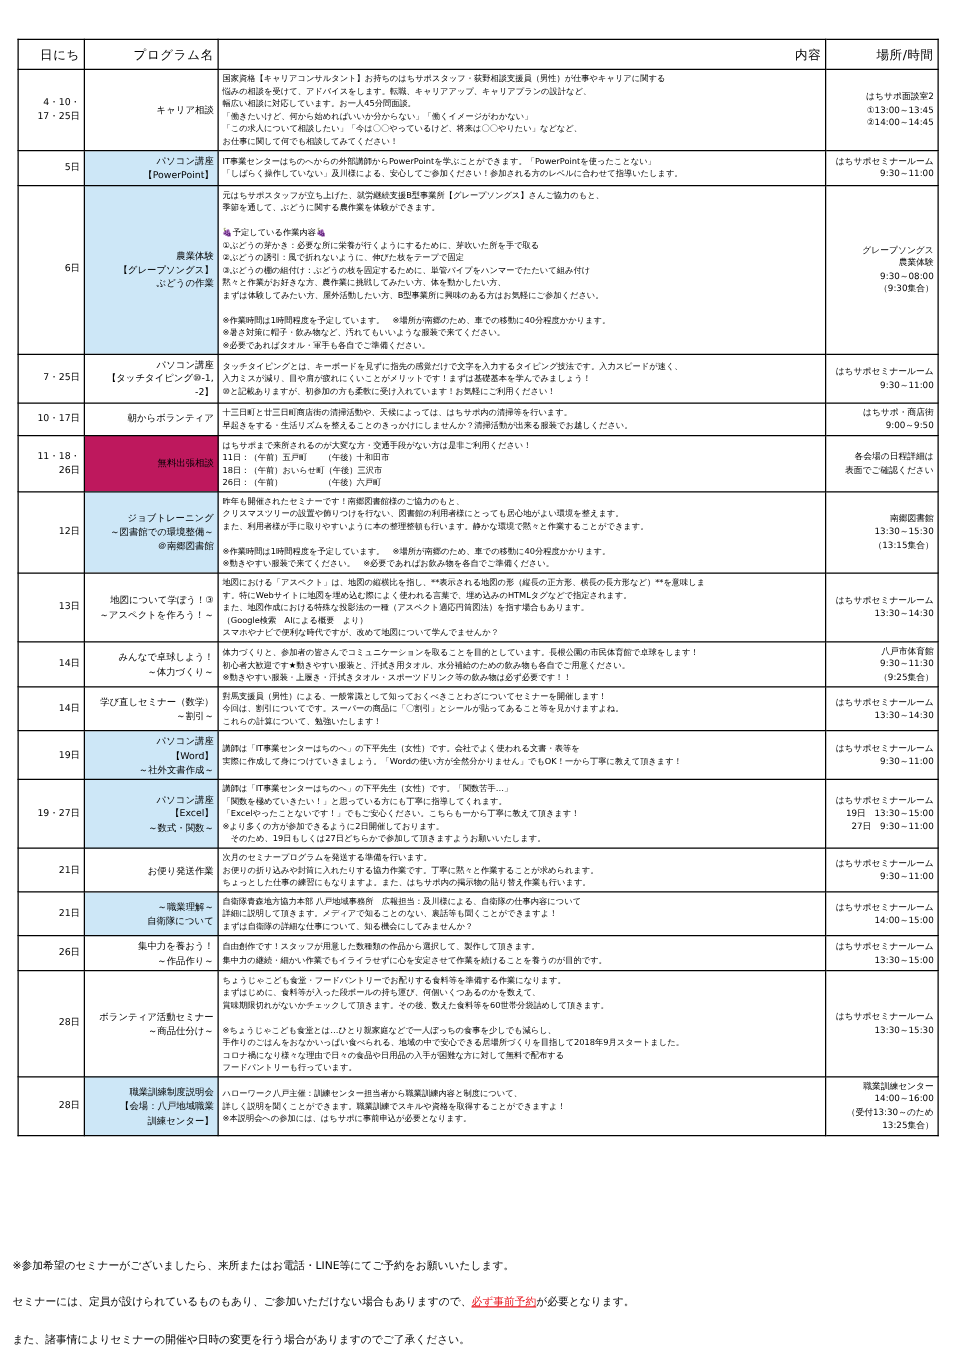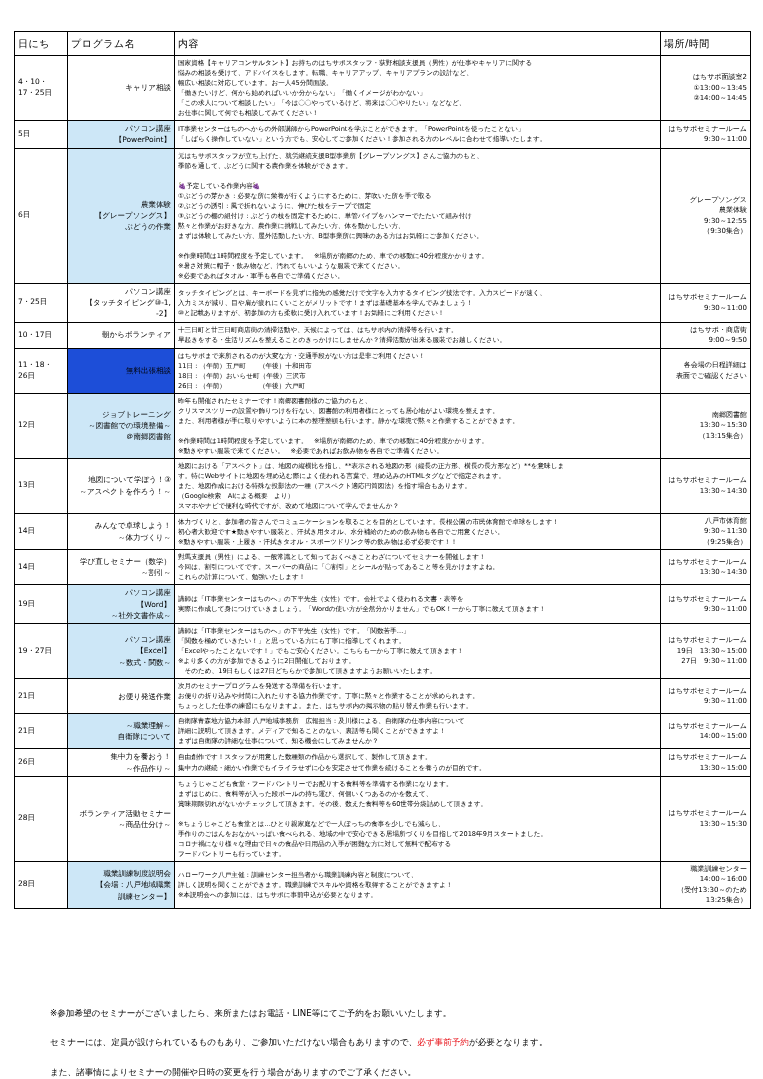--- a/index.html
+++ b/index.html
@@ -35,27 +35,27 @@
     vertical-align: middle;
     padding: 2px 3px;
     font-weight: normal;
   }
   col.c-date   { width: 53px; }
   col.c-prog   { width: 107px; }
   col.c-body   { width: 486px; }
   col.c-place  { width: 90px; }
 
   thead th {
-    text-align: left;
+    text-align: right;
     font-size: 10px;
     height: 19px;
     letter-spacing: 0.5px;
   }
   td.date {
-    text-align: left;
+    text-align: right;
     font-size: 7.5px;
     line-height: 1.45;
     white-space: pre-line;
   }
   td.prog {
     text-align: right;
     font-size: 7.5px;
     line-height: 1.5;
     white-space: pre-line;
   }
@@ -70,34 +70,35 @@
     margin-top: 36px;
   }
   td.place {
     text-align: right;
     font-size: 7px;
     line-height: 1.5;
     white-space: pre-line;
     padding-left: 4px;
   }
   .hl-blue  { background: #cde7f7; }
-  .hl-green { background: #1d4ed8; }
+  .hl-green { background: #be185d; }
 
   .footer {
     position: absolute;
     left: 10px;
     top: 991px;
     width: 745px;
     font-size: 8.6px;
     line-height: 1.72;
     white-space: pre-line;
   }
-  .footer .ln { display: block; margin-left: 40px; }
+  .footer .ln { display: block; }
   .footer .red {
     color: #e8131a;
+    text-decoration: underline;
   }
 </style>
 </head>
 <body>
 
 <div id="page">
 
   <table class="schedule">
     <colgroup>
       <col class="c-date">
@@ -126,21 +127,21 @@
 お仕事に関して何でも相談してみてください！</td>
           <td class="place">はちサポ面談室2
 ①13:00～13:45
 ②14:00～14:45</td>
         </tr>
         <tr>
           <td class="date">5日</td>
           <td class="prog hl-blue">パソコン講座
 【PowerPoint】</td>
           <td class="body">IT事業センターはちのへからの外部講師からPowerPointを学ぶことができます。「PowerPointを使ったことない」
-「しばらく操作していない」という方でも、安心してご参加ください！参加される方のレベルに合わせて指導いたします。</td>
+「しばらく操作していない」及川様による、安心してご参加ください！参加される方のレベルに合わせて指導いたします。</td>
           <td class="place">はちサポセミナールーム
 9:30～11:00</td>
         </tr>
         <tr>
           <td class="date">6日</td>
           <td class="prog hl-blue">農業体験
 【グレープソングス】
 ぶどうの作業</td>
           <td class="body">元はちサポスタッフが立ち上げた、就労継続支援B型事業所【グレープソングス】さんご協力のもと、
 季節を通して、ぶどうに関する農作業を体験ができます。
@@ -150,21 +151,21 @@
 ②ぶどうの誘引：風で折れないように、伸びた枝をテープで固定
 ③ぶどうの棚の組付け：ぶどうの枝を固定するために、単管パイプをハンマーでたたいて組み付け
 黙々と作業がお好きな方、農作業に挑戦してみたい方、体を動かしたい方、
 まずは体験してみたい方、屋外活動したい方、B型事業所に興味のある方はお気軽にご参加ください。
 
 ※作業時間は1時間程度を予定しています。　※場所が南郷のため、車での移動に40分程度かかります。
 ※暑さ対策に帽子・飲み物など、汚れてもいいような服装で来てください。
 ※必要であればタオル・軍手も各自でご準備ください。</td>
           <td class="place">グレープソングス
 農業体験
-9:30～12:55
+9:30～08:00
 （9:30集合）</td>
         </tr>
         <tr>
           <td class="date">7・25日</td>
           <td class="prog">パソコン講座
 【タッチタイピング⑩-1, -2】</td>
           <td class="body">タッチタイピングとは、キーボードを見ずに指先の感覚だけで文字を入力するタイピング技法です。入力スピードが速く、
 入力ミスが減り、目や肩が疲れにくいことがメリットです！まずは基礎基本を学んでみましょう！
 ⑩と記載ありますが、初参加の方も柔軟に受け入れています！お気軽にご利用ください！</td>
           <td class="place">はちサポセミナールーム

